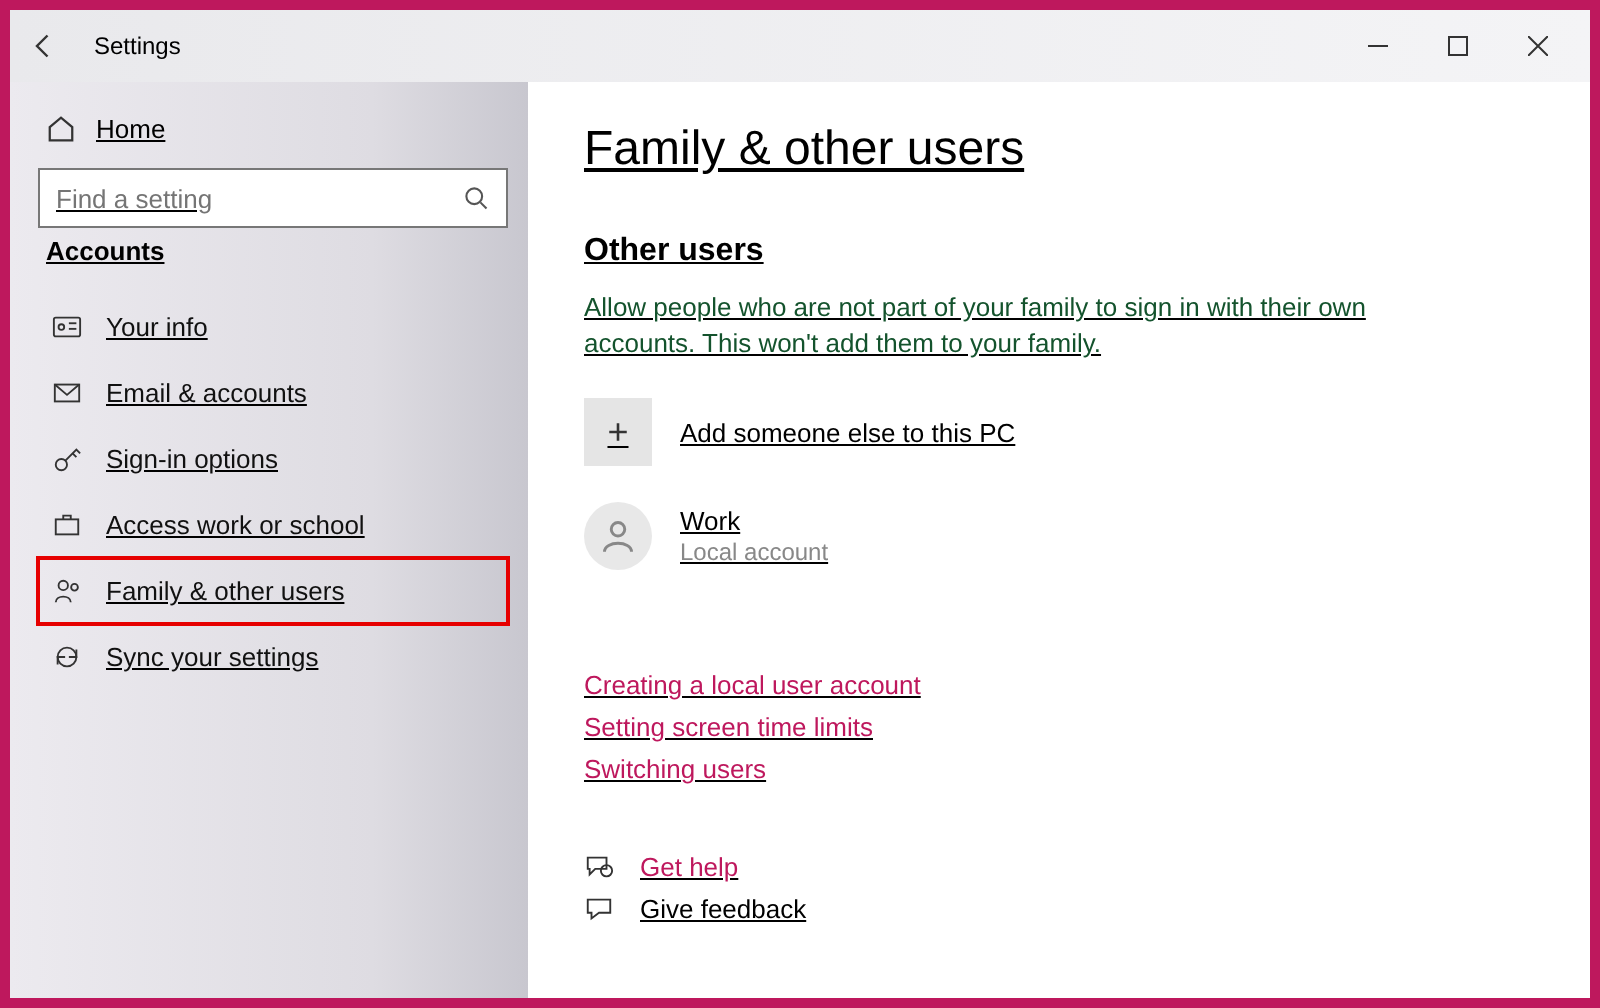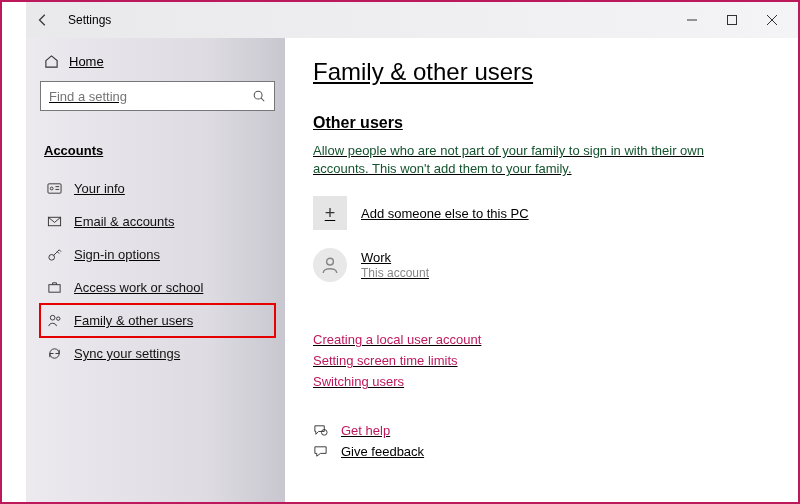--- a/index.html
+++ b/index.html
@@ -1,26 +1,26 @@
 <!DOCTYPE html>
 <html><head>
 <meta charset="utf-8">
 <style>
   * { box-sizing: border-box; margin: 0; padding: 0; font-family: "Segoe UI", sans-serif; }
   body { width: 800px; height: 504px; overflow: hidden; background: #fff; font-size: 13px; color: #000; }
-  .window { display: flex; flex-direction: column; width: 100%; height: 100%; border: 2px solid #be185d; padding-left: 24px; }
+  .window { display: flex; flex-direction: column; width: 100%; height: 100%; border: 5px solid #be185d; }
   .titlebar { display: flex; align-items: center; height: 36px; padding: 0 6px; background: linear-gradient(to right, #e9e9ec, #f4f4f6); }
   .titlebar .back { width: 22px; display:flex; justify-content:center; align-items:center; font-size: 14px; }
   .titlebar .title { margin-left: 14px; font-size: 12px; }
   .winbtns { margin-left: auto; display: flex; }
   .winbtn { width: 40px; height: 28px; display:flex; align-items:center; justify-content:center; font-size: 12px; color:#333; }
   .body { flex: 1; display: flex; overflow: hidden; text-decoration: underline; }
   .sidebar { width: 259px; background: linear-gradient(to right, #eceaef 0%, #dedce2 70%, #c8c7cf 100%); padding: 12px 10px 0 14px; display:flex; flex-direction:column; gap:0; }
   .home-row { display:flex; align-items:center; gap:10px; padding: 4px 4px 12px 4px; font-size: 13px; }
-  .search { display:flex; align-items:center; border:1px solid #777; background:#fff; height:30px; padding:0 8px; margin-bottom:32px; }
+  .search { display:flex; align-items:center; border:1px solid #777; background:#fff; height:30px; padding:0 8px; margin-bottom:4px; }
   .search input { flex:1; border:none; outline:none; font-size:13px; background:transparent; }
   .search .sicon { font-size:13px; color:#555; }
   .section { font-weight:600; font-size:13px; margin: 0 0 14px 4px; }
   .nav { display:flex; flex-direction:column; }
   .nav-item { display:flex; align-items:center; gap:12px; padding: 9px 6px; font-size:13px; color:#111; cursor:default; }
   .nav-item.selected { outline: 2px solid #e60000; outline-offset: -1px; }
   .nav-item .nicon { width:16px; display:flex; justify-content:center; color:#333; font-size:14px; }
   .content { flex:1; padding: 20px 28px 10px 28px; overflow:auto; }
   .h1 { font-size: 24px; font-weight: 400; margin-bottom: 28px; }
   .h2 { font-size: 16px; font-weight: 600; margin-bottom: 10px; }
@@ -164,21 +164,21 @@
 
       <div class="userrow">
         <div class="avatar">
           <svg width="18" height="18" viewBox="0 0 16 16">
               <circle cx="8" cy="5" r="3" stroke="#888" fill="none" stroke-width="1.3"></circle>
               <path d="M2 15 C2 10 14 10 14 15" stroke="#888" fill="none" stroke-width="1.3"></path>
             </svg>
         </div>
         <div class="userinfo">
           <span>Work</span>
-          <span class="sub">This account</span>
+          <span class="sub">Local account</span>
         </div>
       </div>
 
       <div class="links">
         <span class="link">Creating a local user account</span>
         <span class="link">Setting screen time limits</span>
         <span class="link">Switching users</span>
       </div>
 
       <div class="helprow">

